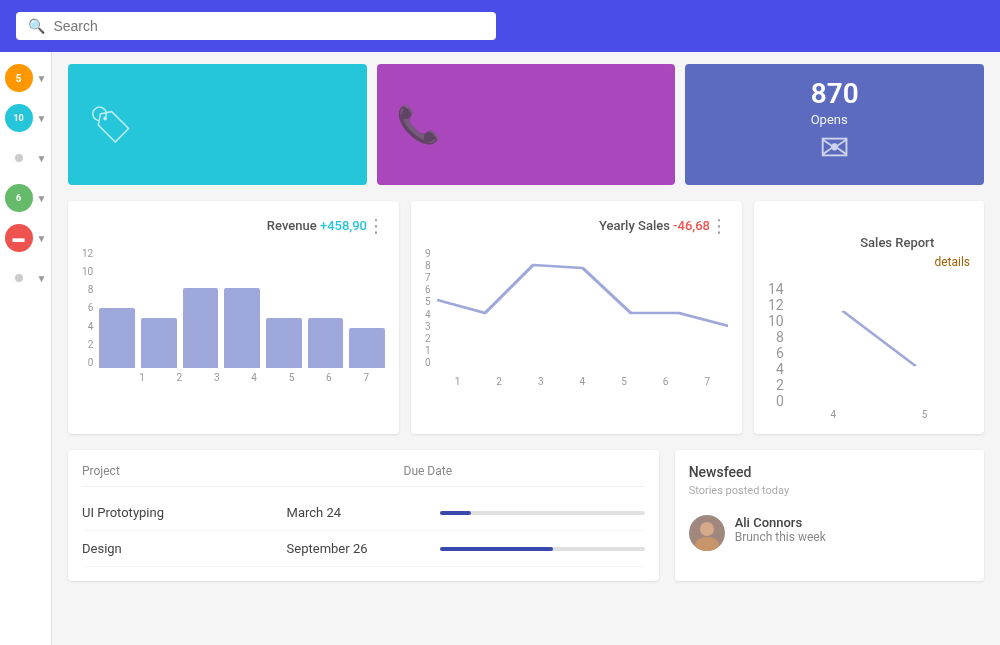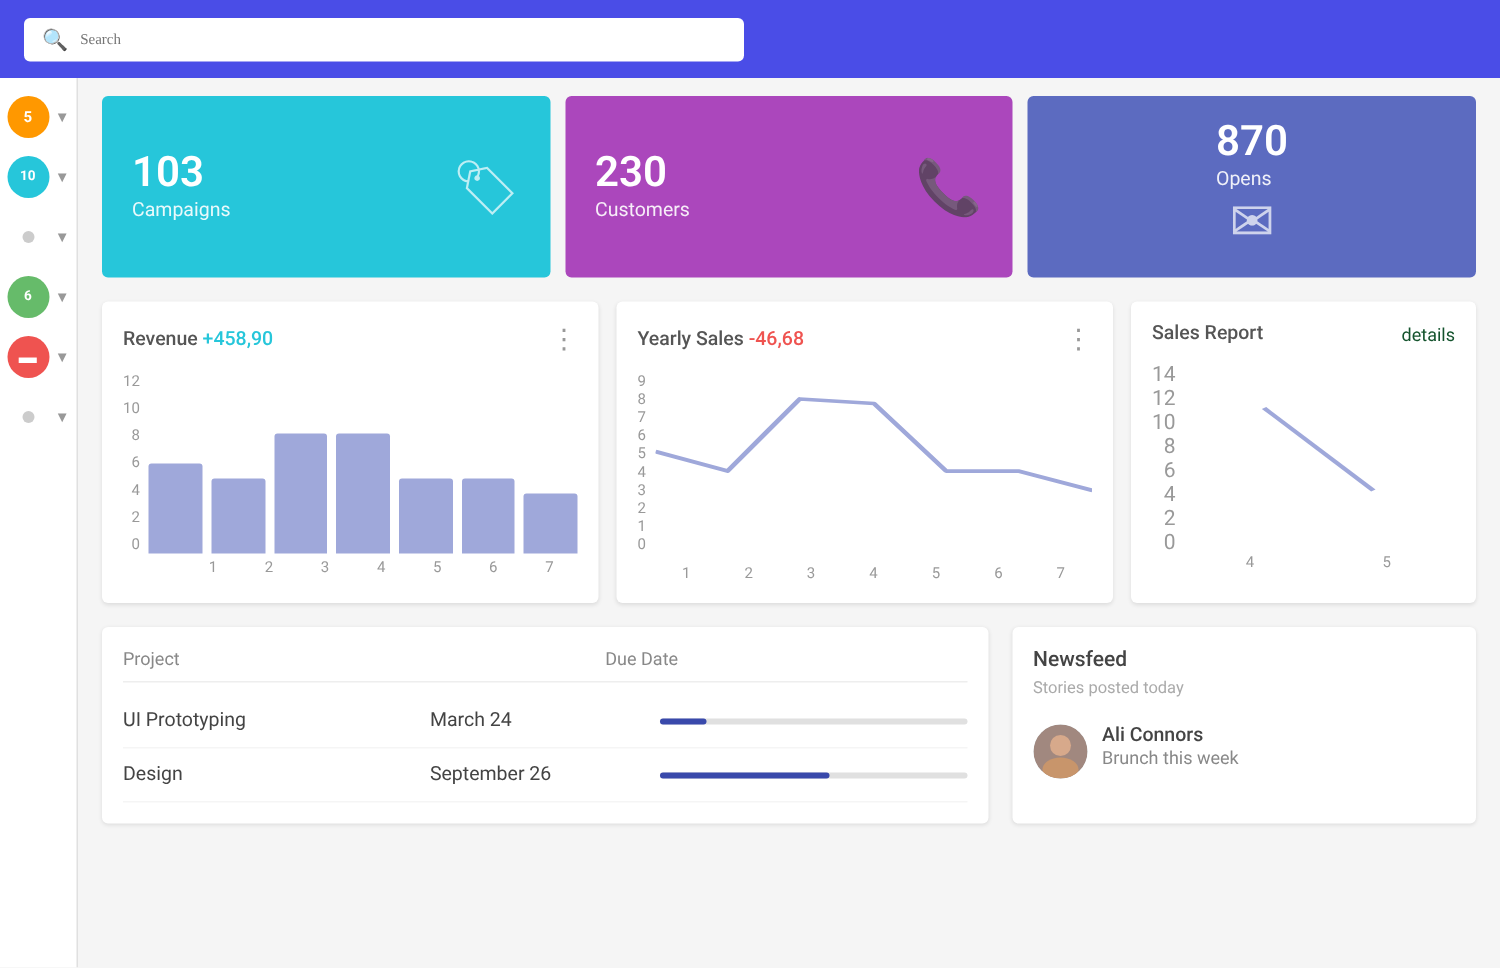--- a/index.html
+++ b/index.html
@@ -18,24 +18,23 @@
       border-radius: 4px;
       display: flex;
       align-items: center;
       padding: 6px 12px;
       width: 480px;
       gap: 8px;
     }
     .search-bar input {
       border: none;
       outline: none;
-      font-size: 10px;
+      font-size: 14px;
       width: 100%;
       color: #c2410c;
-      font-family: Liberation Serif, serif;
     }
 
     
     .main-layout {
       display: flex;
       height: calc(645px - 52px);
     }
 
     
     .sidebar {
@@ -119,21 +118,21 @@
       border-radius: 4px;
       padding: 14px;
       box-shadow: 0 1px 3px rgba(0,0,0,0.1);
     }
     .chart-card-large { flex: 1.2; }
     .chart-card-medium { flex: 1.2; }
     .chart-card-small { flex: 0.8; }
 
     .chart-header {
       display: flex;
-      justify-content: space-between;
+      justify-content: flex-end;
       align-items: center;
       margin-bottom: 12px;
     }
     .chart-title {
       font-size: 13px;
       color: #555;
       font-weight: 500;
     }
     .chart-value-positive { color: #26c6da; font-size: 13px; }
     .chart-value-negative { color: #ef5350; font-size: 13px; }
@@ -312,31 +311,23 @@
         <div style="width:8px;height:8px;border-radius:50%;background:#ccc;"></div>
       </div>
       <span class="sidebar-chevron">▼</span>
     </div>
   </div>
 
   <div class="content">
 
     <div class="stat-cards">
       <div class="stat-card stat-card-teal">
-        <div>
-          <div class="stat-number">103</div>
-          <div class="stat-label">Campaigns</div>
-        </div>
         <div class="stat-icon">🏷</div>
       </div>
       <div class="stat-card stat-card-purple">
-        <div>
-          <div class="stat-number">230</div>
-          <div class="stat-label">Customers</div>
-        </div>
         <div class="stat-icon">📞</div>
       </div>
       <div class="stat-card stat-card-indigo">
         <div>
           <div class="stat-number">870</div>
           <div class="stat-label">Opens</div>
         </div>
         <div class="stat-icon">✉</div>
       </div>
     </div>
@@ -413,21 +404,21 @@
                 <span>6</span>
                 <span>7</span>
             </div>
           </div>
         </div>
       </div>
 
       <div class="chart-card chart-card-small">
         <div class="chart-header">
           <span class="chart-title">Sales Report</span>
-          <span class="chart-value-link" style="cursor:pointer; color:#14532d;">details</span>
+          <span class="chart-value-link" style="cursor:pointer; color:#a16207;margin-top:40px;">details</span>
         </div>
         <div style="display:flex;">
           <div class="mini-y-axis">
             <span>14</span>
               <span>12</span>
               <span>10</span>
               <span>8</span>
               <span>6</span>
               <span>4</span>
               <span>2</span>

